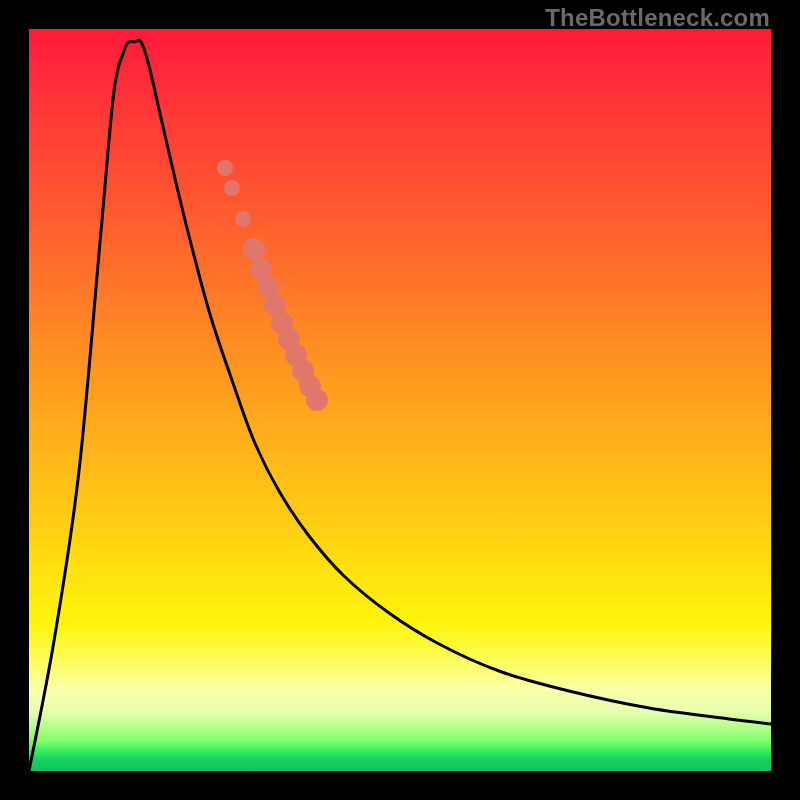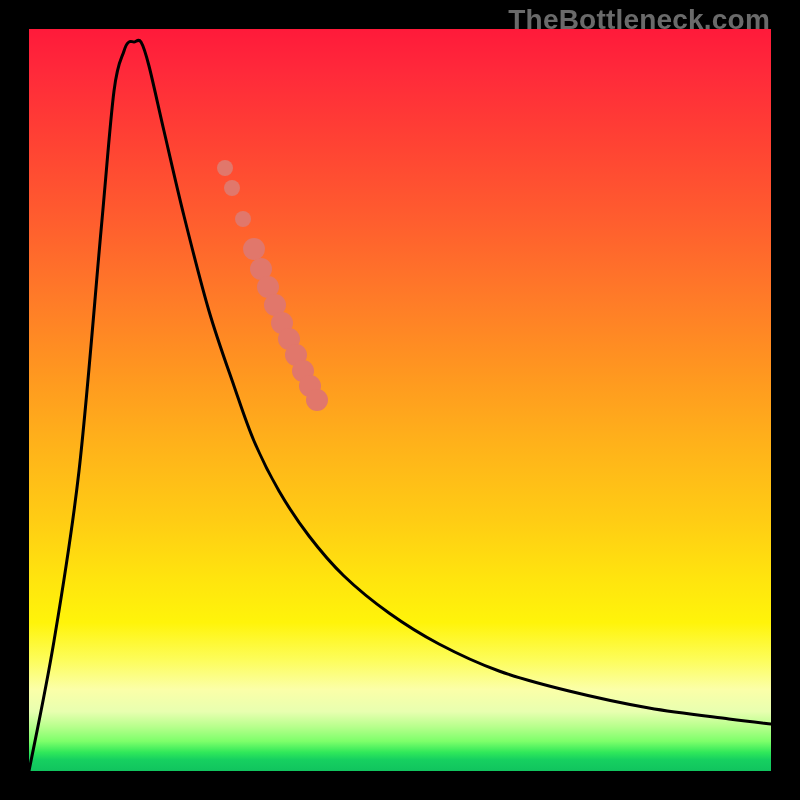--- a/index.html
+++ b/index.html
@@ -49,21 +49,21 @@
       #30e85a 97.5%,
       #16d060 98.5%,
       #10c45e 100%
     );
   }
   .watermark {
     position: absolute;
     top: 4px;
     right: 30px;
     font-family: Arial, Helvetica, sans-serif;
-    font-size: 28px;
+    font-size: 24px;
     font-weight: 600;
     color: #6a6a6a;
     letter-spacing: 0.2px;
   }
   svg {
     position: absolute;
     inset: 0;
     width: 742px;
     height: 742px;
   }

